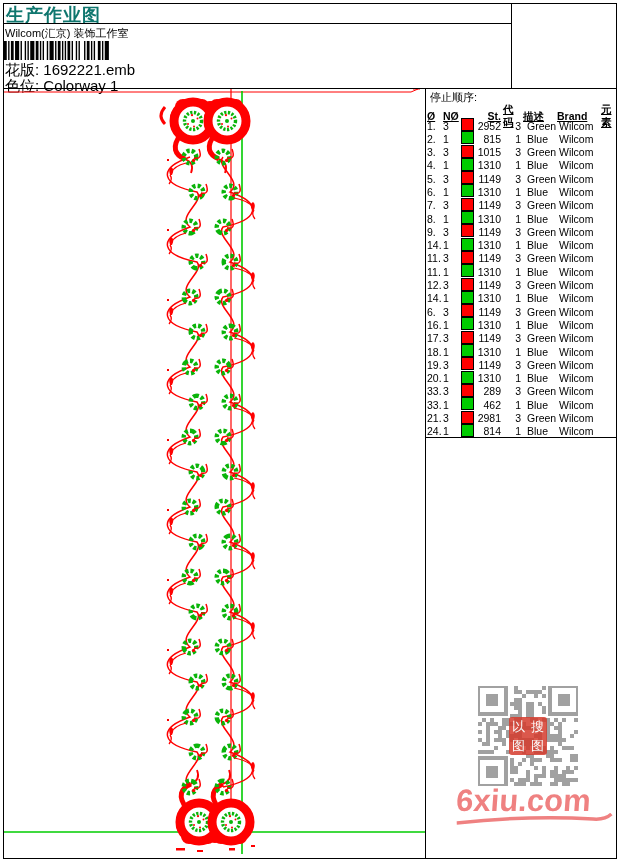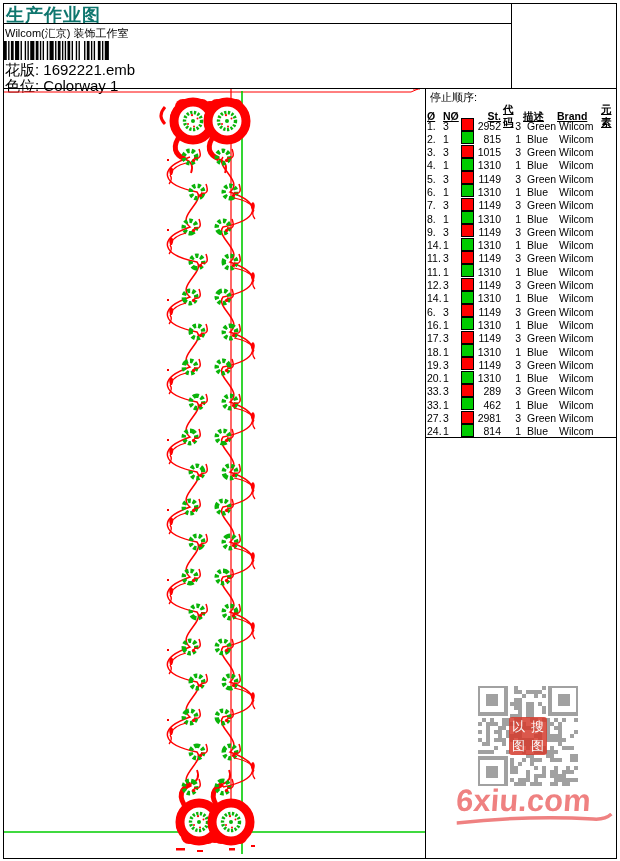--- a/index.html
+++ b/index.html
@@ -658,21 +658,21 @@
           <div>33.</div>
           <div>1</div>
           <div><span class="sw" style="background: rgb(0, 204, 0);"></span></div>
           <div class="c-r">462</div>
           <div class="c-r">1</div>
           <div style="padding-left: 4px;">Blue</div>
           <div style="padding-left: 2px;">Wilcom</div>
           <div></div>
         </div>
         <div class="t-row">
-          <div>27.</div>
+          <div>21.</div>
           <div>3</div>
           <div><span class="sw" style="background: rgb(255, 0, 0);"></span></div>
           <div class="c-r">2981</div>
           <div class="c-r">3</div>
           <div style="padding-left: 4px;">Green</div>
           <div style="padding-left: 2px;">Wilcom</div>
           <div></div>
         </div>
         <div class="t-row">
           <div>24.</div>

